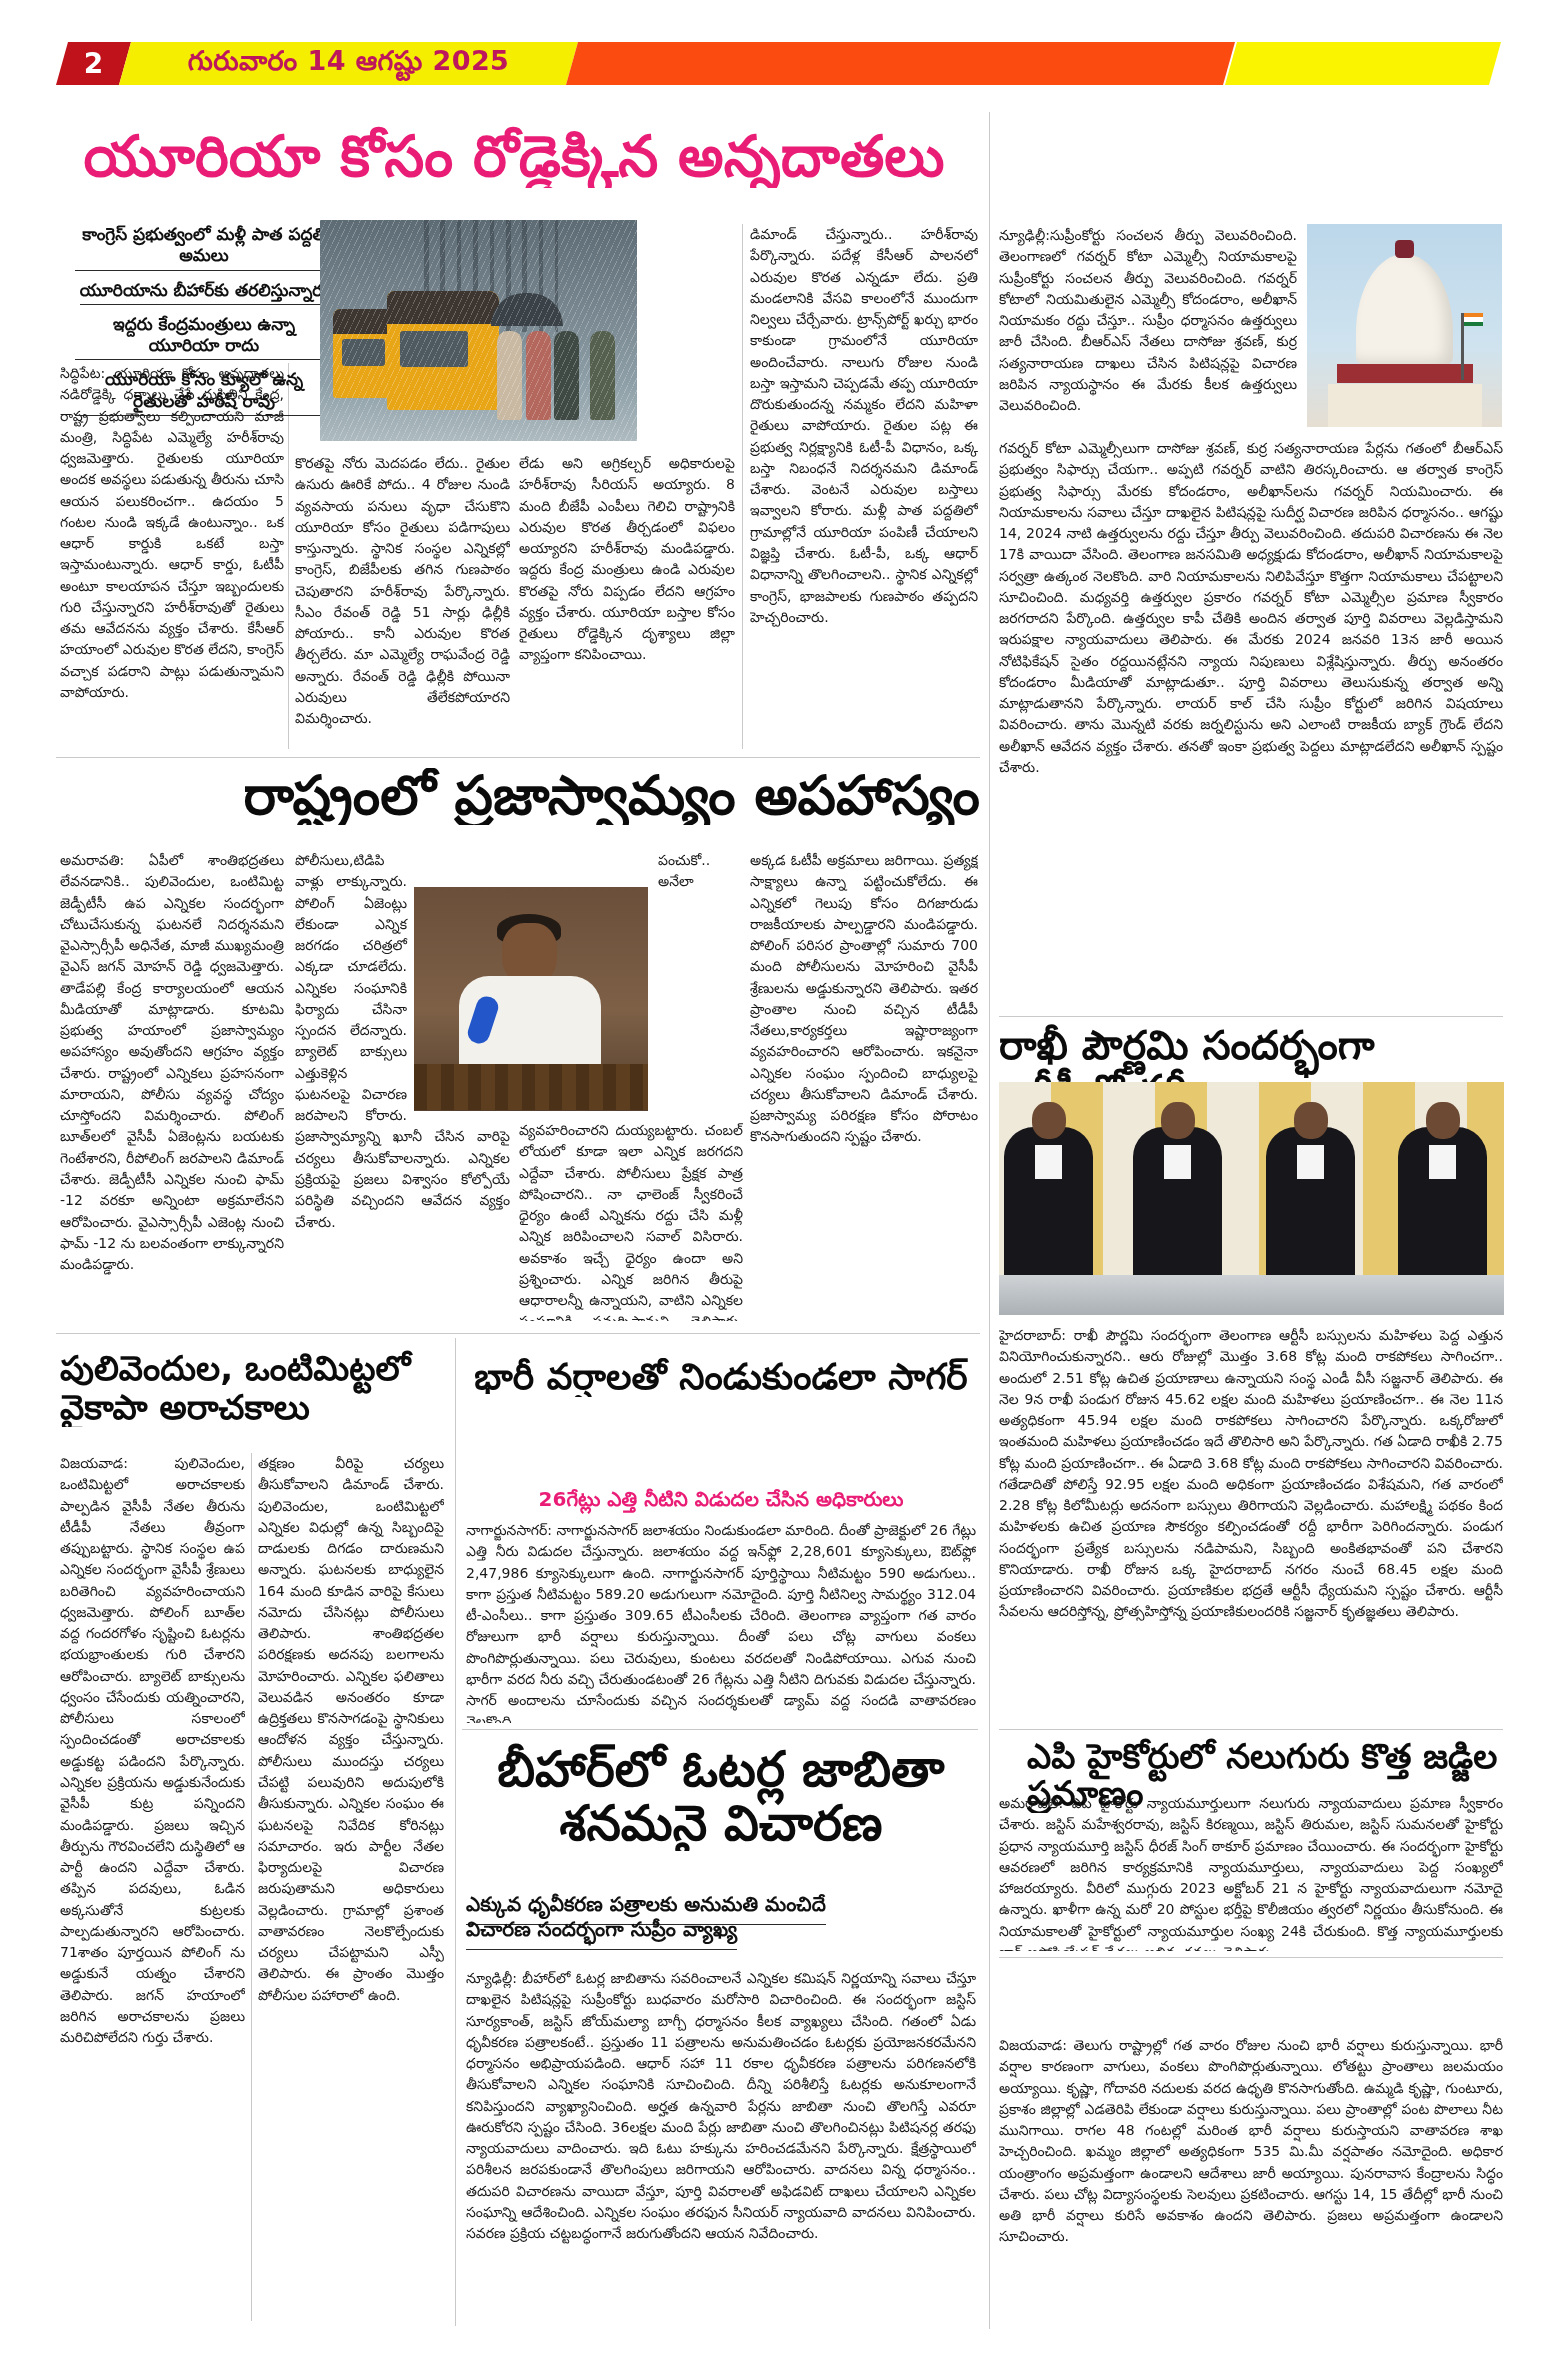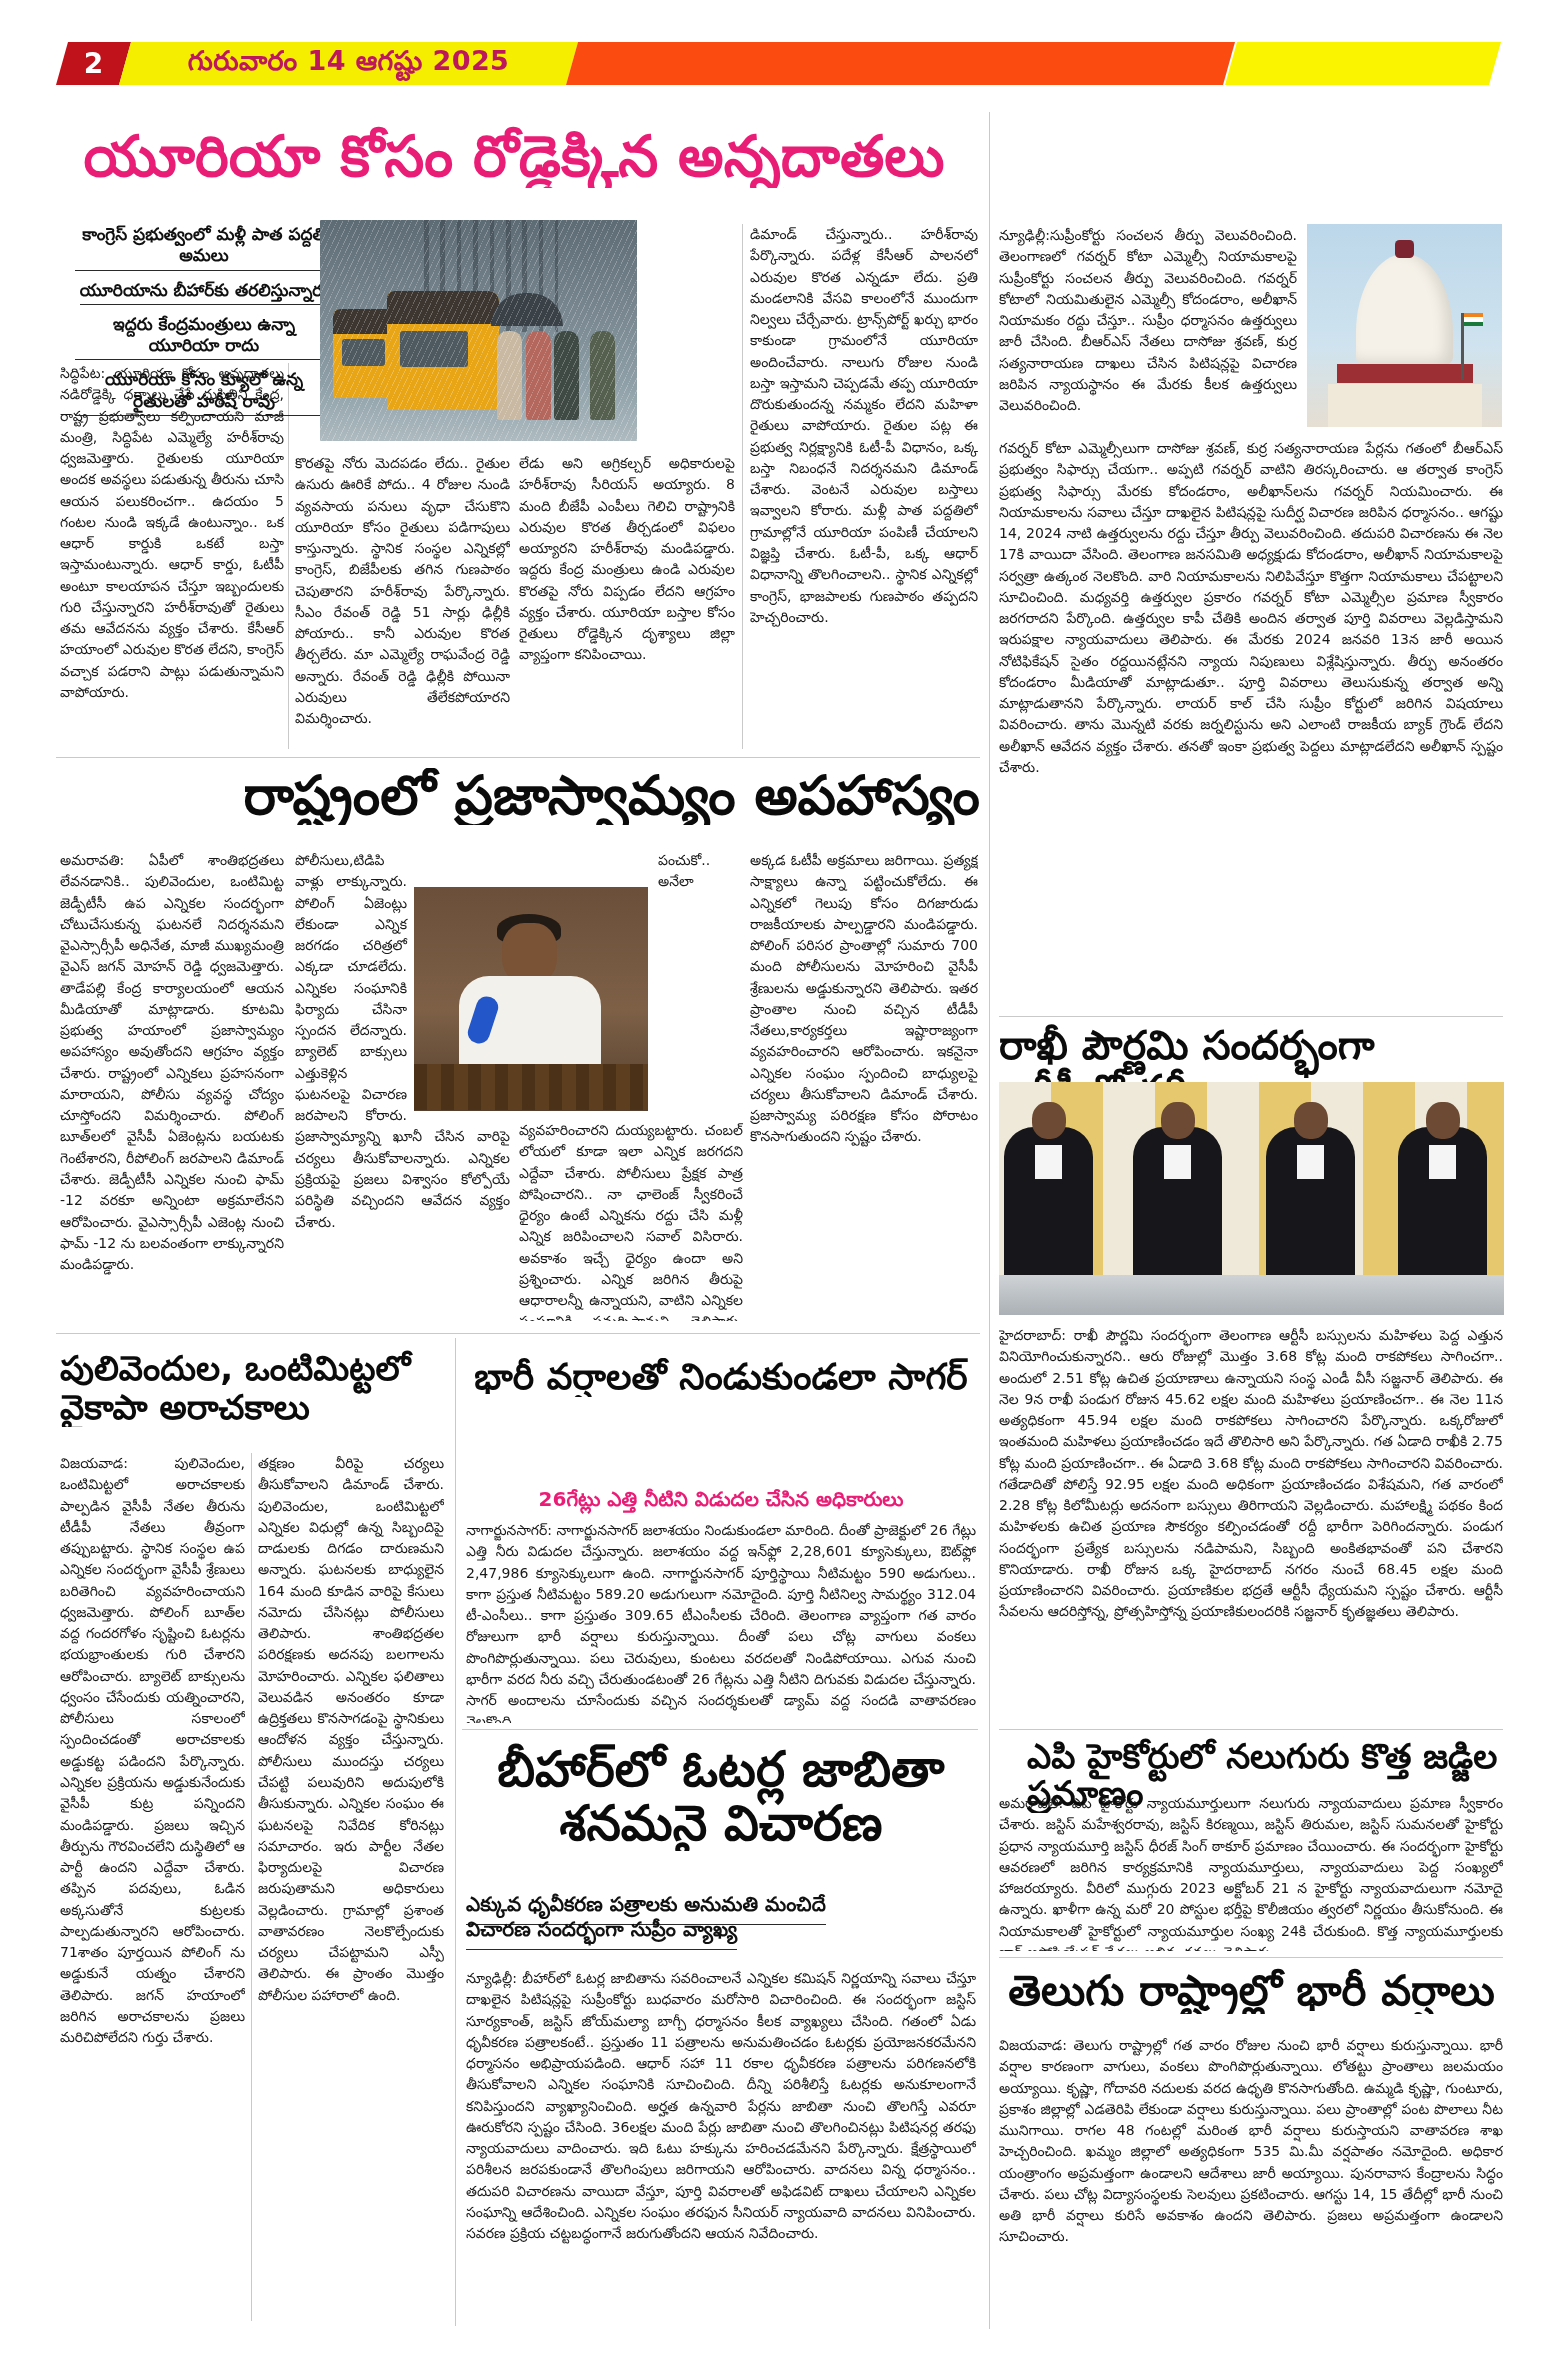--- a/index.html
+++ b/index.html
@@ -194,17 +194,16 @@
         <div class="jhead"></div>
         <div class="jband"></div>
       </div>
     <div class="judges-desk"></div>
   </div>
   <div class="body-col" style="left:999px;top:1325px;width:504px;height:399px;">హైదరాబాద్: రాఖీ పౌర్ణమి సందర్భంగా తెలంగాణ ఆర్టీసీ బస్సులను మహిళలు పెద్ద ఎత్తున వినియోగించుకున్నారని.. ఆరు రోజుల్లో మొత్తం 3.68 కోట్ల మంది రాకపోకలు సాగించగా.. అందులో 2.51 కోట్ల ఉచిత ప్రయాణాలు ఉన్నాయని సంస్థ ఎండీ వీసీ సజ్జనార్ తెలిపారు. ఈ నెల 9న రాఖీ పండుగ రోజున 45.62 లక్షల మంది మహిళలు ప్రయాణించగా.. ఈ నెల 11న అత్యధికంగా 45.94 లక్షల మంది రాకపోకలు సాగించారని పేర్కొన్నారు. ఒక్కరోజులో ఇంతమంది మహిళలు ప్రయాణించడం ఇదే తొలిసారి అని పేర్కొన్నారు. గత ఏడాది రాఖీకి 2.75 కోట్ల మంది ప్రయాణించగా.. ఈ ఏడాది 3.68 కోట్ల మంది రాకపోకలు సాగించారని వివరించారు. గతేడాదితో పోలిస్తే 92.95 లక్షల మంది అధికంగా ప్రయాణించడం విశేషమని, గత వారంలో 2.28 కోట్ల కిలోమీటర్లు అదనంగా బస్సులు తిరిగాయని వెల్లడించారు. మహాలక్ష్మి పథకం కింద మహిళలకు ఉచిత ప్రయాణ సౌకర్యం కల్పించడంతో రద్దీ భారీగా పెరిగిందన్నారు. పండుగ సందర్భంగా ప్రత్యేక బస్సులను నడిపామని, సిబ్బంది అంకితభావంతో పని చేశారని కొనియాడారు. రాఖీ రోజున ఒక్క హైదరాబాద్ నగరం నుంచే 68.45 లక్షల మంది ప్రయాణించారని వివరించారు. ప్రయాణికుల భద్రతే ఆర్టీసీ ధ్యేయమని స్పష్టం చేశారు. ఆర్టీసీ సేవలను ఆదరిస్తోన్న, ప్రోత్సహిస్తోన్న ప్రయాణికులందరికి సజ్జనార్ కృతజ్ఞతలు తెలిపారు.</div>
 
   <div class="headline aphc-headline">ఎపి హైకోర్టులో నలుగురు కొత్త జడ్జిల ప్రమాణం</div>
   <div class="body-col" style="left:999px;top:1793px;width:504px;height:158px;">అమరావతి: ఎపి హైకోర్టు న్యాయమూర్తులుగా నలుగురు న్యాయవాదులు ప్రమాణ స్వీకారం చేశారు. జస్టిస్ మహేశ్వరరావు, జస్టిస్ కిరణ్మయి, జస్టిస్ తిరుమల, జస్టిస్ సుమనలతో హైకోర్టు ప్రధాన న్యాయమూర్తి జస్టిస్ ధీరజ్ సింగ్ ఠాకూర్ ప్రమాణం చేయించారు. ఈ సందర్భంగా హైకోర్టు ఆవరణలో జరిగిన కార్యక్రమానికి న్యాయమూర్తులు, న్యాయవాదులు పెద్ద సంఖ్యలో హాజరయ్యారు. వీరిలో ముగ్గురు 2023 అక్టోబర్ 21 న హైకోర్టు న్యాయవాదులుగా నమోదై ఉన్నారు. ఖాళీగా ఉన్న మరో 20 పోస్టుల భర్తీపై కొలీజియం త్వరలో నిర్ణయం తీసుకోనుంది. ఈ నియామకాలతో హైకోర్టులో న్యాయమూర్తుల సంఖ్య 24కి చేరుకుంది. కొత్త న్యాయమూర్తులకు బార్ అసోసియేషన్ నేతలు అభినందనలు తెలిపారు.</div>
 
-  <div class="headline rain2-headline">తెలుగు రాష్ట్రాల్లో భారీ వర్షాలు</div>
   <div class="body-col" style="left:999px;top:2035px;width:504px;height:295px;">విజయవాడ: తెలుగు రాష్ట్రాల్లో గత వారం రోజుల నుంచి భారీ వర్షాలు కురుస్తున్నాయి. భారీ వర్షాల కారణంగా వాగులు, వంకలు పొంగిపొర్లుతున్నాయి. లోతట్టు ప్రాంతాలు జలమయం అయ్యాయి. కృష్ణా, గోదావరి నదులకు వరద ఉధృతి కొనసాగుతోంది. ఉమ్మడి కృష్ణా, గుంటూరు, ప్రకాశం జిల్లాల్లో ఎడతెరిపి లేకుండా వర్షాలు కురుస్తున్నాయి. పలు ప్రాంతాల్లో పంట పొలాలు నీట మునిగాయి. రాగల 48 గంటల్లో మరింత భారీ వర్షాలు కురుస్తాయని వాతావరణ శాఖ హెచ్చరించింది. ఖమ్మం జిల్లాలో అత్యధికంగా 535 మి.మీ వర్షపాతం నమోదైంది. అధికార యంత్రాంగం అప్రమత్తంగా ఉండాలని ఆదేశాలు జారీ అయ్యాయి. పునరావాస కేంద్రాలను సిద్ధం చేశారు. పలు చోట్ల విద్యాసంస్థలకు సెలవులు ప్రకటించారు. ఆగస్టు 14, 15 తేదీల్లో భారీ నుంచి అతి భారీ వర్షాలు కురిసే అవకాశం ఉందని తెలిపారు. ప్రజలు అప్రమత్తంగా ఉండాలని సూచించారు.</div>
 
 </div>
 
 
 </body></html>

